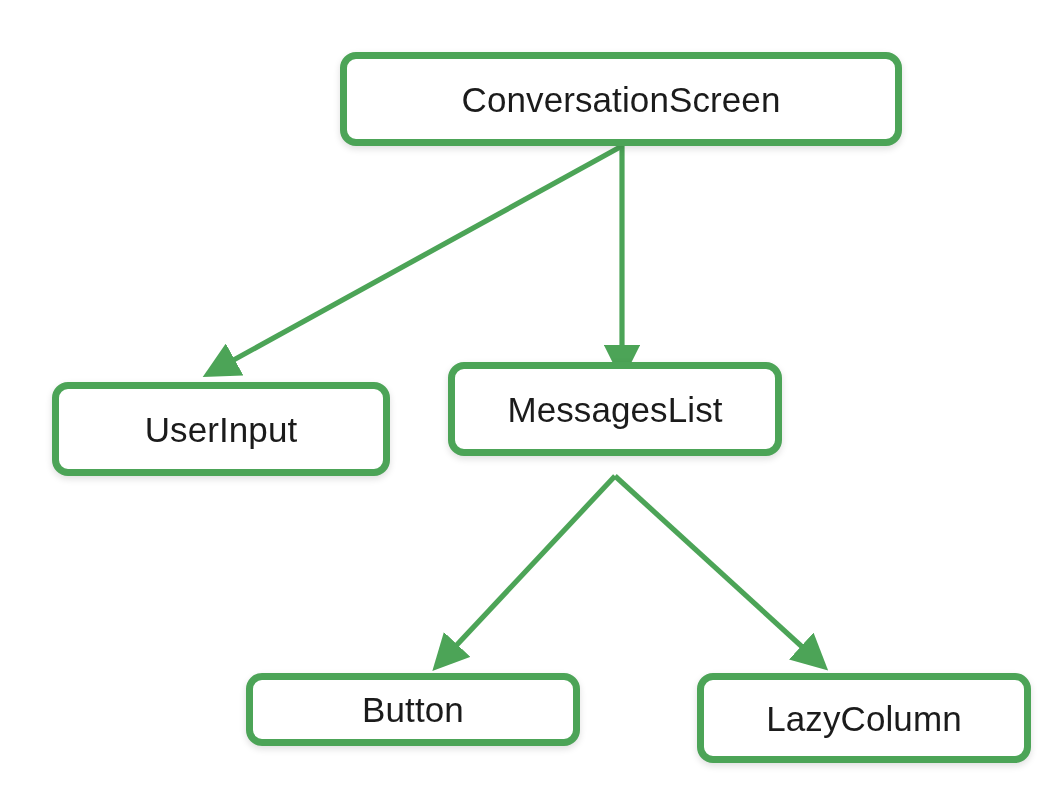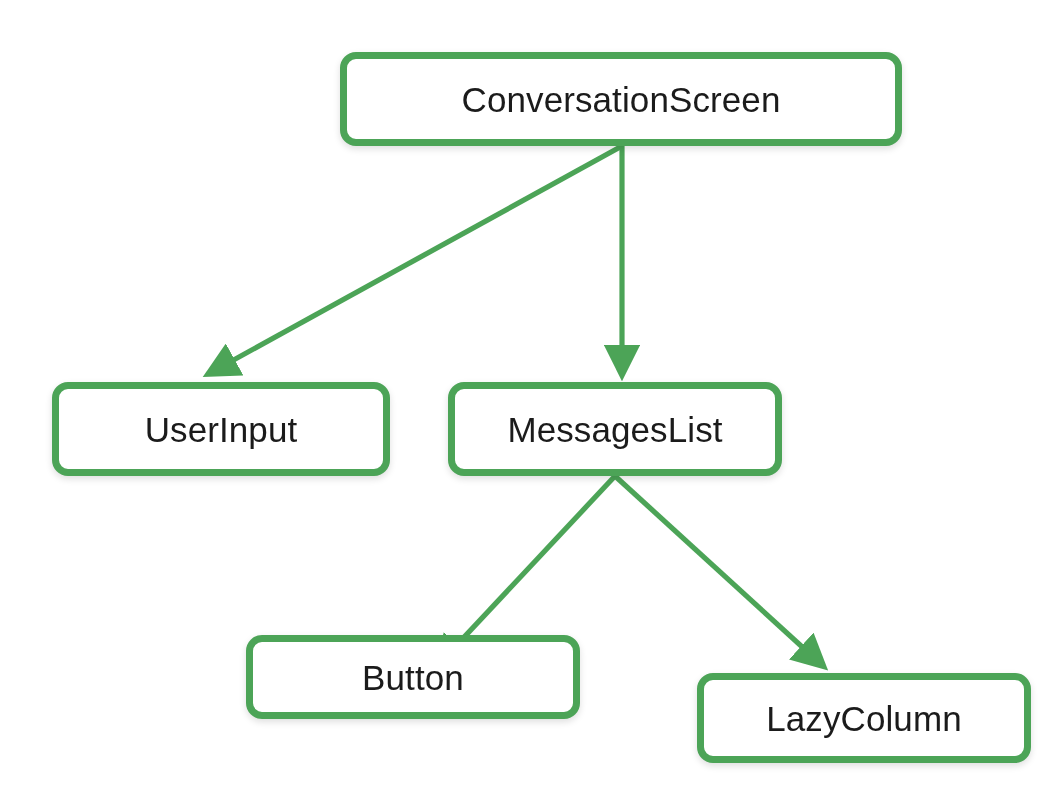--- a/index.html
+++ b/index.html
@@ -61,22 +61,22 @@
     font-weight: 400;
     color: #1b1b1b;
     letter-spacing: 0.1px;
     line-height: 1;
     white-space: nowrap;
   }
 
   
   #node-conversationscreen { left: 340px; top: 52px;  width: 562px; height: 94px; }
   #node-userinput         { left: 52px;  top: 382px; width: 338px; height: 94px; }
-  #node-messageslist      { left: 448px; top: 382px; width: 334px; height: 94px; }
-  #node-button            { left: 246px; top: 635px; width: 334px; height: 84px; }
+  #node-messageslist      { left: 448px; top: 362px; width: 334px; height: 94px; }
+  #node-button            { left: 246px; top: 673px; width: 334px; height: 73px; }
   #node-lazycolumn        { left: 668px; top: 673px; width: 334px; height: 90px; margin-left: 29px; }
 </style>
 </head>
 <body>
 
 <div id="diagram-canvas">
 
   <svg id="edge-layer" viewBox="0 0 1040 802" width="1040" height="802" xmlns="http://www.w3.org/2000/svg">
     <defs>
       <marker id="arrowhead" markerWidth="7" markerHeight="7" refX="5.4" refY="3.5" orient="auto" markerUnits="strokeWidth">

